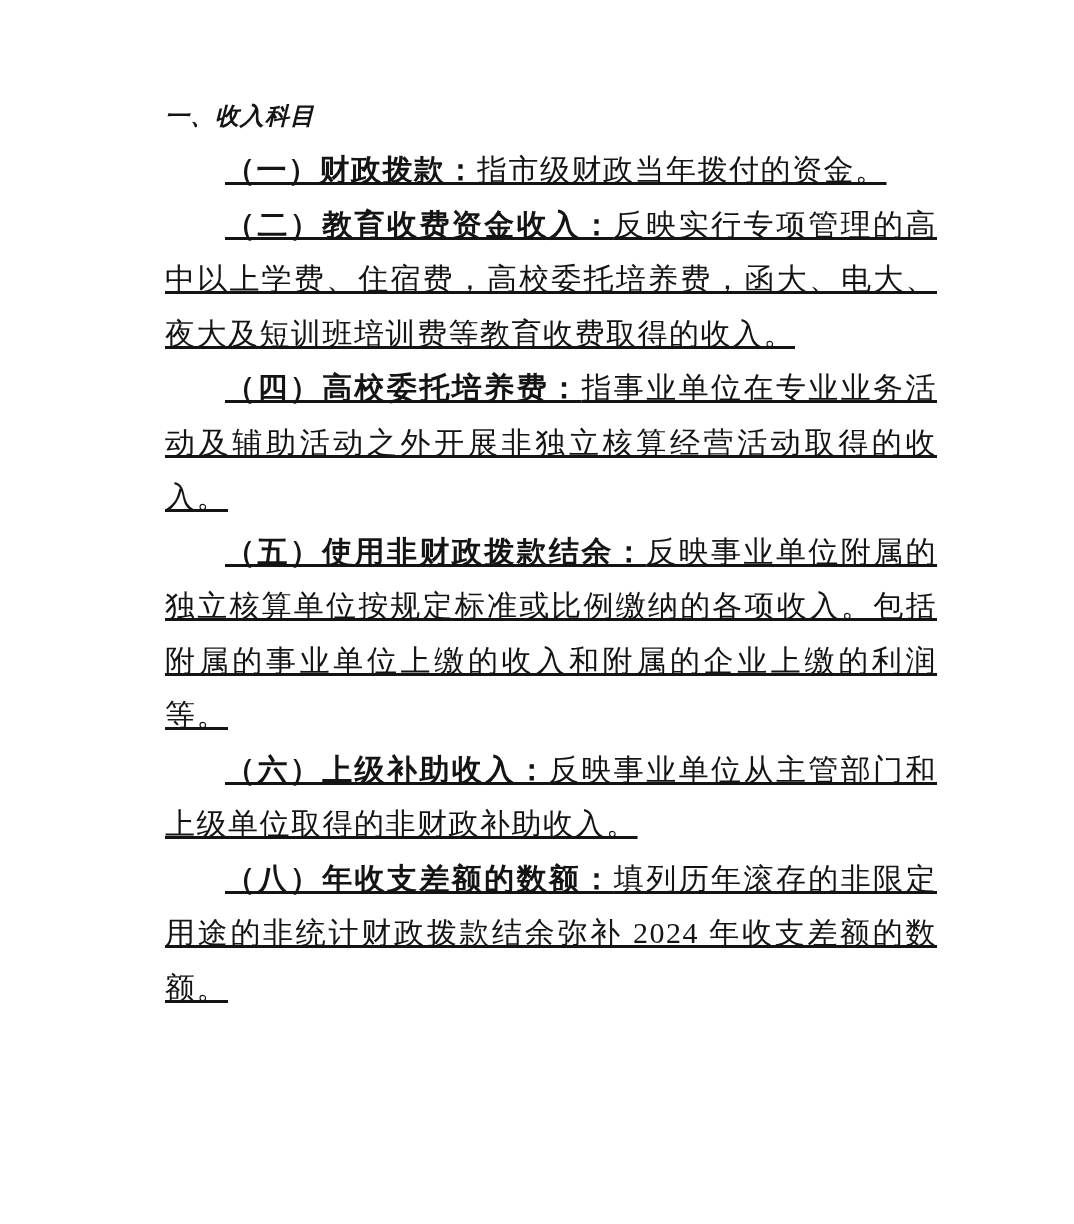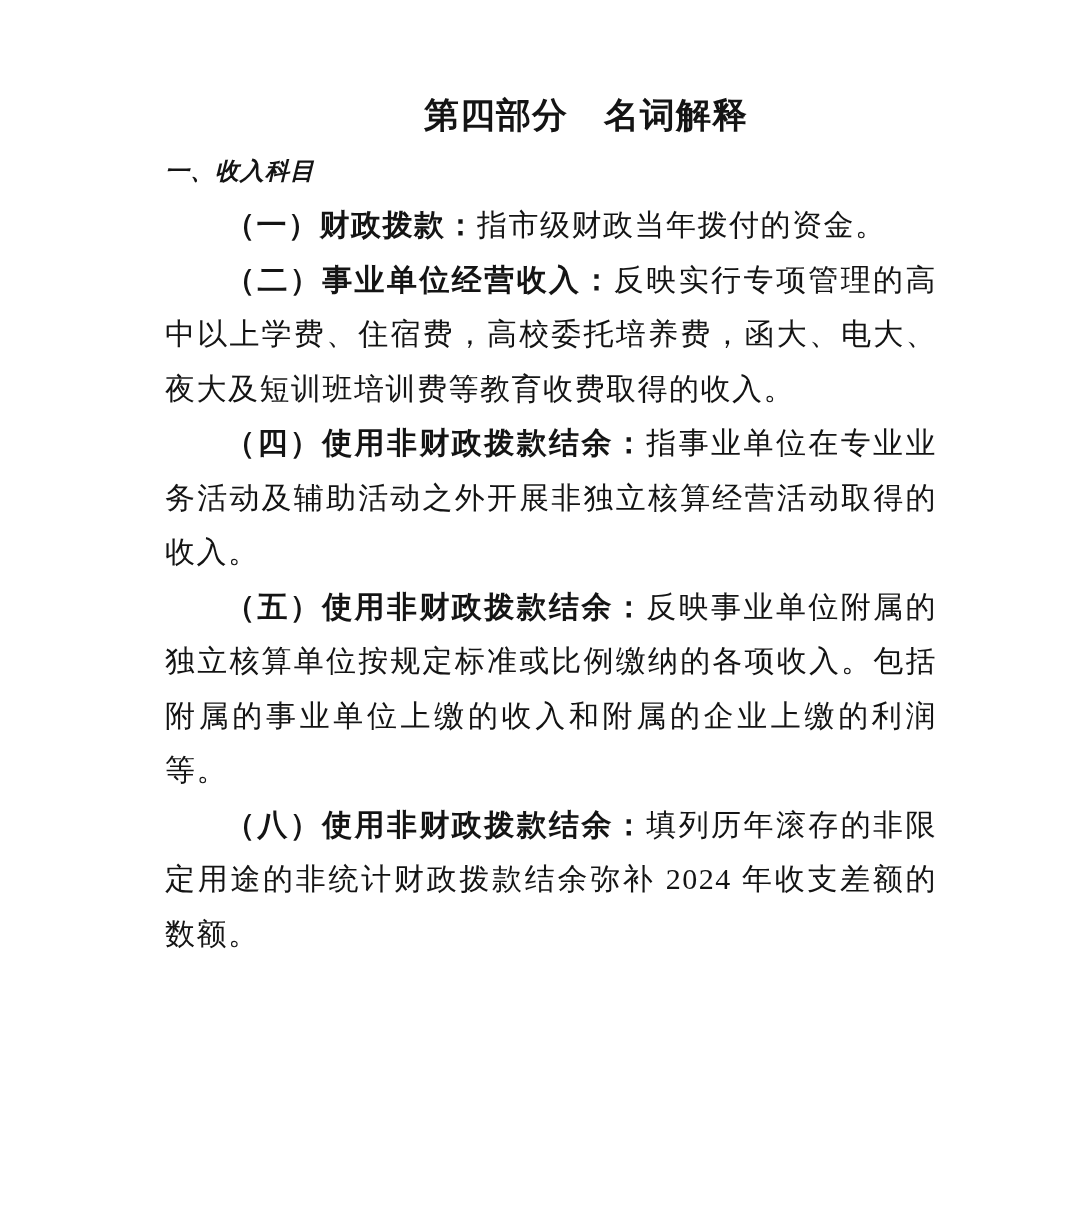--- a/index.html
+++ b/index.html
@@ -39,43 +39,44 @@
     font-style: italic;
   }
   .para {
     margin: 0;
     font-size: 30px;
     line-height: 54.5px;
     letter-spacing: 1.5px;
     text-indent: 2em;
     text-align: justify;
     text-justify: inter-character;
+    text-decoration: underline;
   }
   .term {
     font-weight: bold;
   }
   .body-text {
     font-weight: normal;
   }
 </style>
 </head>
 <body>
 
 <div class="page">
 
-  <div class="doc-title">第四部分　名词解释</div>
 
   <div class="section-heading">一、收入科目</div>
 
   <p class="para"><span class="term">（一）财政拨款：</span><span class="body-text">指市级财政当年拨付的资金。</span></p>
 
-  <p class="para"><span class="term">（二）事业单位经营收入：</span><span class="body-text">反映实行专项管理的高中以上学费、住宿费，高校委托培养费，函大、电大、夜大及短训班培训费等教育收费取得的收入。</span></p>
+  <p class="para"><span class="term">（二）教育收费资金收入：</span><span class="body-text">反映实行专项管理的高中以上学费、住宿费，高校委托培养费，函大、电大、夜大及短训班培训费等教育收费取得的收入。</span></p>
 
 
-  <p class="para"><span class="term">（四）使用非财政拨款结余：</span><span class="body-text">指事业单位在专业业务活动及辅助活动之外开展非独立核算经营活动取得的收入。</span></p>
+  <p class="para"><span class="term">（四）高校委托培养费：</span><span class="body-text">指事业单位在专业业务活动及辅助活动之外开展非独立核算经营活动取得的收入。</span></p>
 
   <p class="para"><span class="term">（五）使用非财政拨款结余：</span><span class="body-text">反映事业单位附属的独立核算单位按规定标准或比例缴纳的各项收入。包括附属的事业单位上缴的收入和附属的企业上缴的利润等。</span></p>
 
+  <p class="para"><span class="term">（六）上级补助收入：</span><span class="body-text">反映事业单位从主管部门和上级单位取得的非财政补助收入。</span></p>
 
 
-  <p class="para"><span class="term">（八）使用非财政拨款结余：</span><span class="body-text">填列历年滚存的非限定用途的非统计财政拨款结余弥补 2024 年收支差额的数额。</span></p>
+  <p class="para"><span class="term">（八）年收支差额的数额：</span><span class="body-text">填列历年滚存的非限定用途的非统计财政拨款结余弥补 2024 年收支差额的数额。</span></p>
 
 </div>
 
 </body></html>

